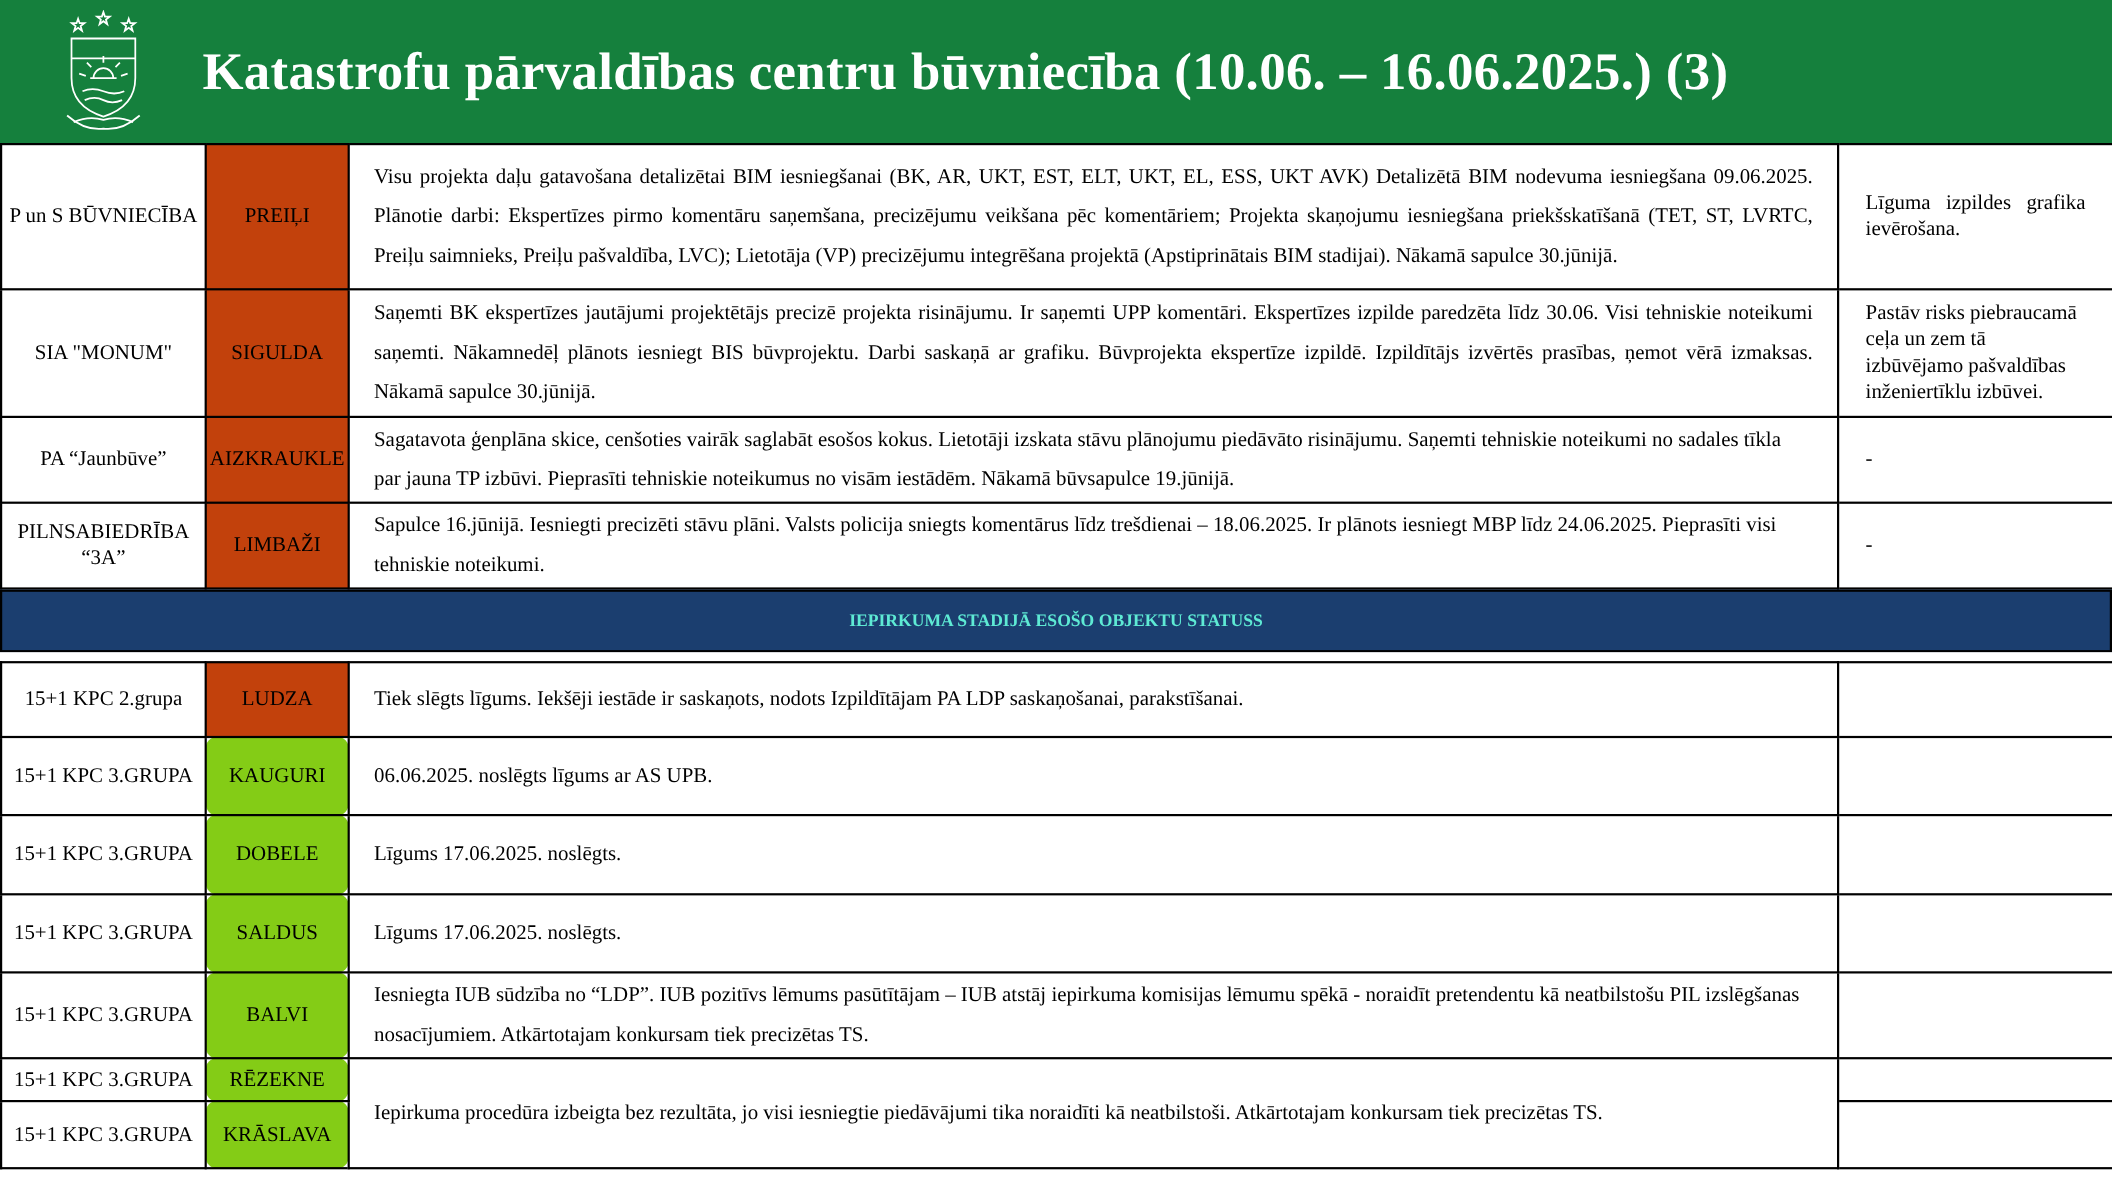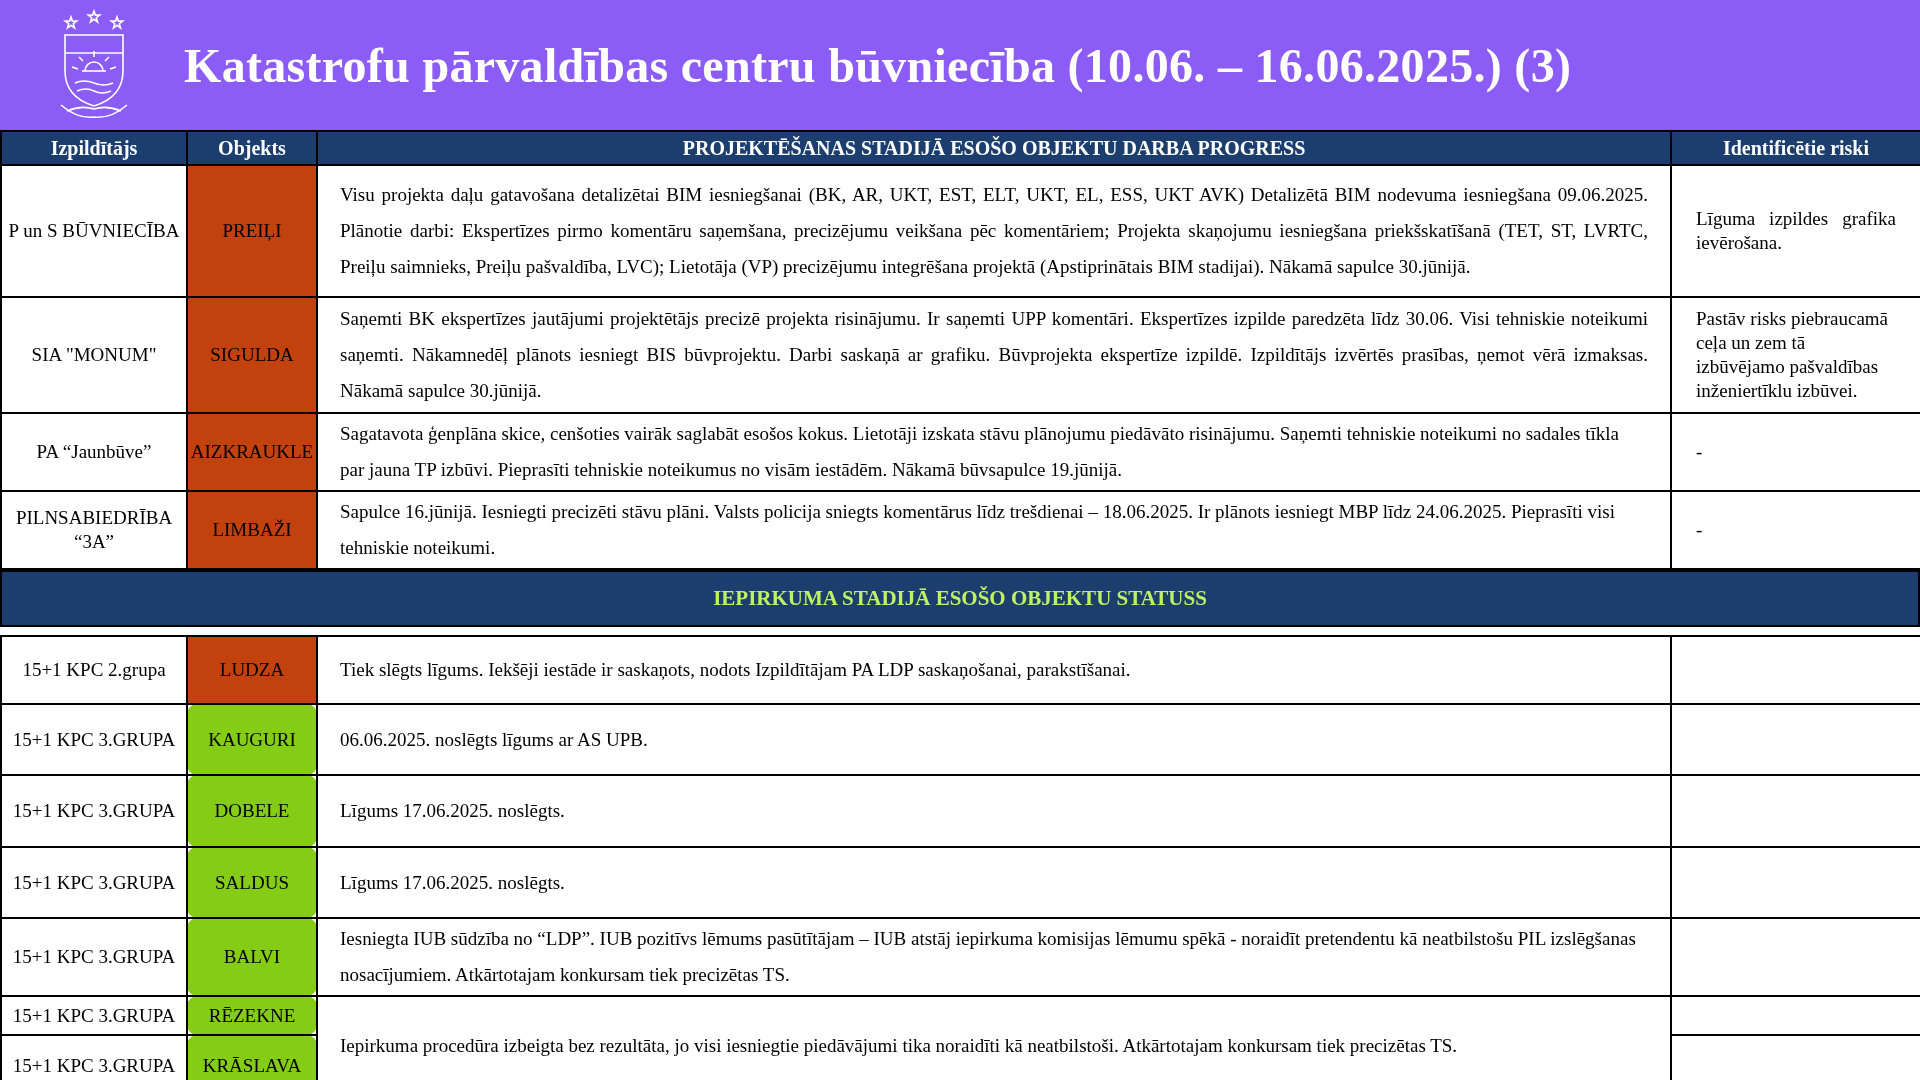--- a/index.html
+++ b/index.html
@@ -1,21 +1,21 @@
 <!DOCTYPE html>
 <html lang="lv"><head>
 <meta charset="utf-8">
 <style>
   * { margin:0; padding:0; box-sizing:border-box; }
   html,body { width:1920px; height:1080px; overflow:hidden; }
   body { font-family:"Liberation Serif", serif; background:#ffffff; color:#000; }
 
   
   .titlebar {
-    height:130px; background:#8b5cf6;
+    height:130px; background:#15803d;
     display:flex; align-items:center; padding-left:48px;
   }
   .logo { width:92px; height:112px; margin-right:44px; flex:0 0 auto; }
   .page-title {
     color:#ffffff; font-size:48px; font-weight:bold; letter-spacing:0.3px;
     white-space:nowrap;
   }
 
   
   table { border-collapse:collapse; table-layout:fixed; width:1920px; }
@@ -56,21 +56,21 @@
   tr.p6 { height:39px; }
   tr.p7 { height:61px; }
 
   
   .section-banner {
     width:1920px; height:57px; background:#1b3e6f;
     border:2px solid #000; border-top-width:2px;
     display:flex; align-items:center; justify-content:center;
   }
   .section-banner span {
-    color:#bef264; font-weight:bold; font-size:21px; text-align:center;
+    color:#5eead4; font-weight:bold; font-size:16px; text-align:center;
   }
   .banner-gap { width:1920px; height:8px; background:#ffffff; }
 </style>
 </head>
 <body>
 
 <div class="titlebar">
   <svg class="logo" viewBox="0 0 90 112" fill="none" stroke="#ffffff" stroke-width="1.6">
 
     <g>
@@ -100,26 +100,20 @@
 </div>
 
 <table>
   <colgroup>
       <col class="c1">
       <col class="c2">
       <col class="c3">
       <col class="c4">
     </colgroup>
   <tbody>
-      <tr>
-    <th>Izpildītājs</th>
-    <th>Objekts</th>
-    <th>PROJEKTĒŠANAS STADIJĀ ESOŠO OBJEKTU DARBA PROGRESS</th>
-    <th>Identificētie riski</th>
-  </tr>
   <tr class="r1">
     <td class="exec">P un S BŪVNIECĪBA</td>
     <td class="obj obj-gray">PREIĻI</td>
     <td class="prog just">Visu projekta daļu gatavošana detalizētai BIM iesniegšanai (BK, AR, UKT, EST, ELT, UKT, EL, ESS, UKT AVK) Detalizētā BIM nodevuma iesniegšana 09.06.2025. Plānotie darbi: Ekspertīzes pirmo komentāru saņemšana, precizējumu veikšana pēc komentāriem; Projekta skaņojumu iesniegšana priekšskatīšanā (TET, ST, LVRTC, Preiļu saimnieks, Preiļu pašvaldība, LVC); Lietotāja (VP) precizējumu integrēšana projektā (Apstiprinātais BIM stadijai). Nākamā sapulce 30.jūnijā.</td>
     <td class="risk just">Līguma izpildes grafika ievērošana.</td>
   </tr>
   <tr class="r2">
     <td class="exec">SIA "MONUM"</td>
     <td class="obj obj-gray">SIGULDA</td>
     <td class="prog just">Saņemti BK ekspertīzes jautājumi projektētājs precizē projekta risinājumu. Ir saņemti UPP komentāri. Ekspertīzes izpilde paredzēta līdz 30.06. Visi tehniskie noteikumi saņemti. Nākamnedēļ plānots iesniegt BIS būvprojektu. Darbi saskaņā ar grafiku. Būvprojekta ekspertīze izpildē. Izpildītājs izvērtēs prasības, ņemot vērā izmaksas. Nākamā sapulce 30.jūnijā.</td>

